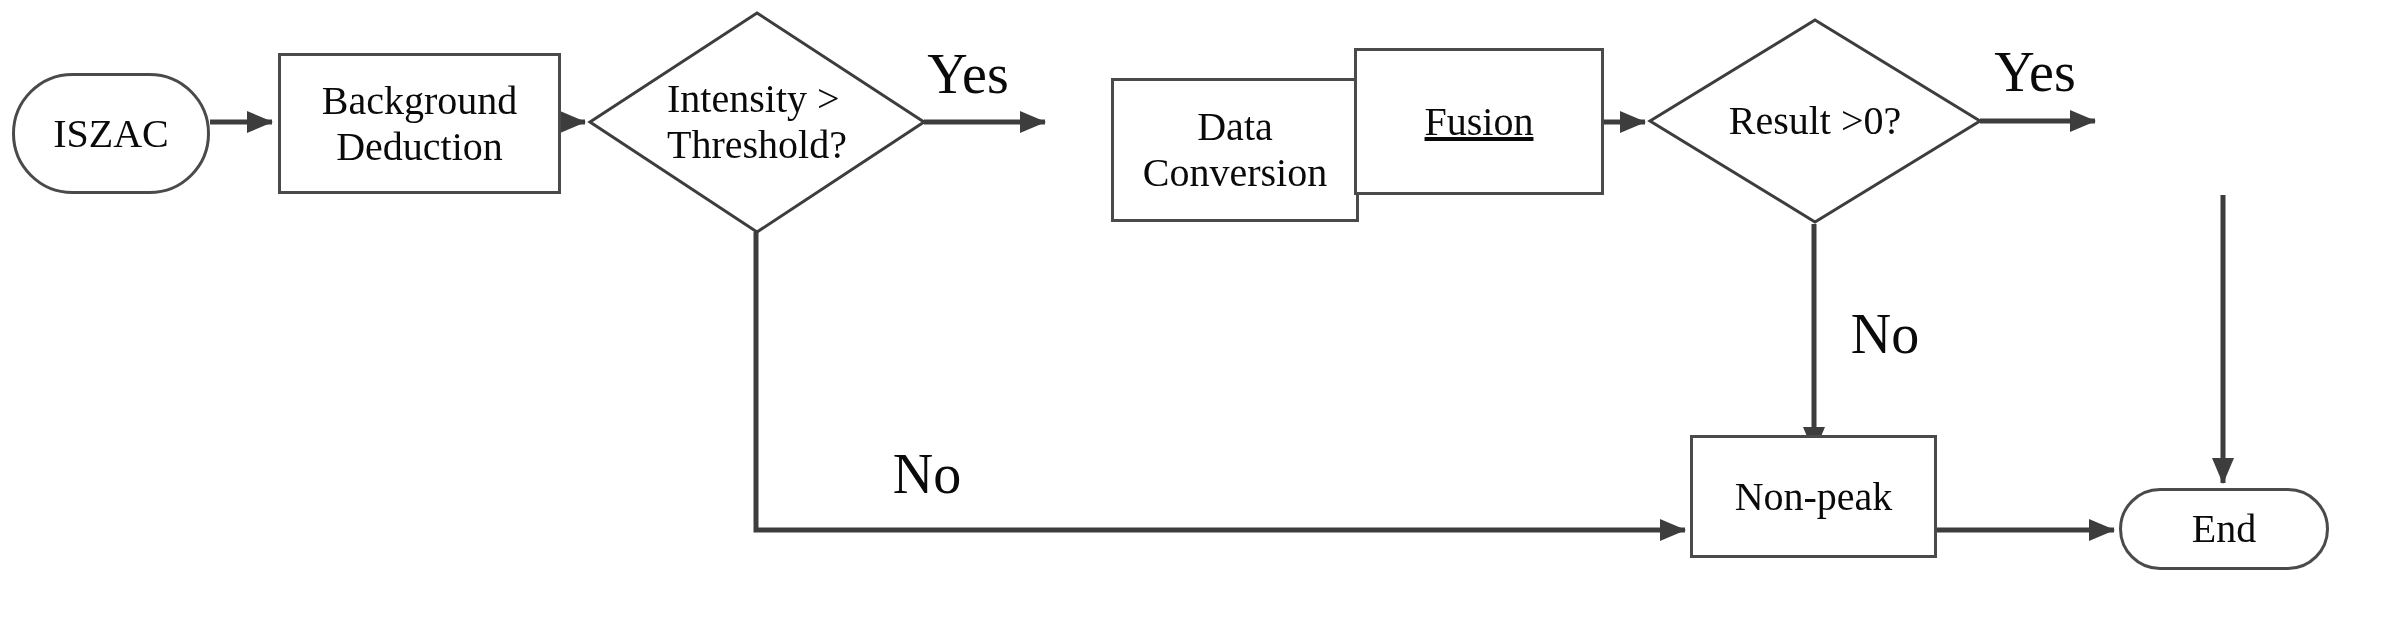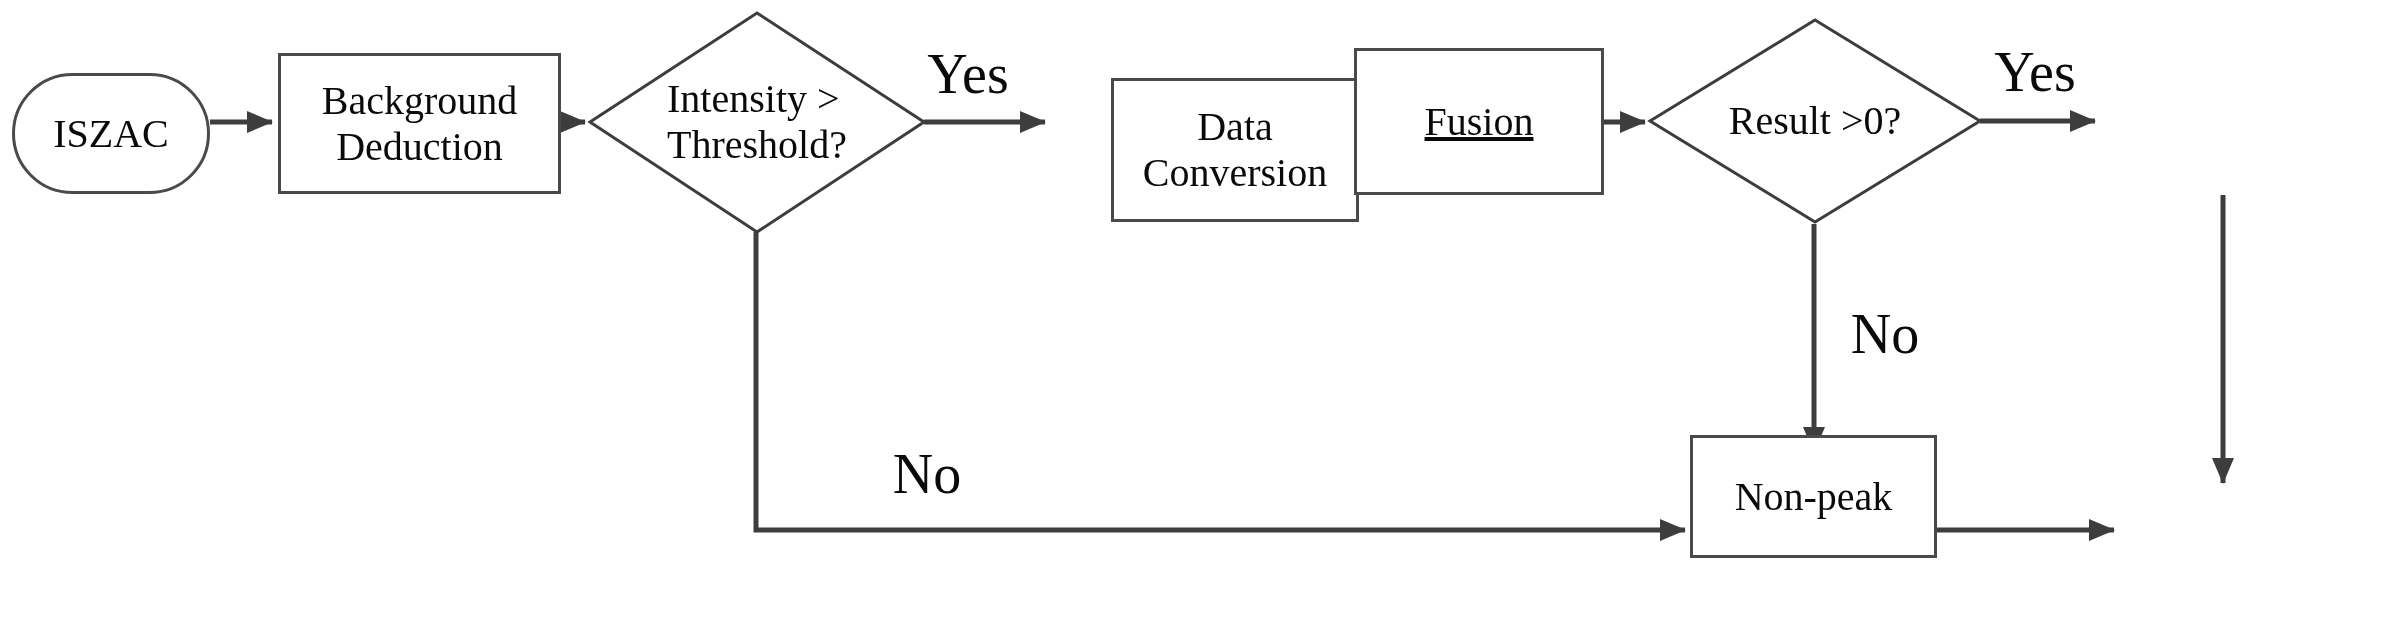--- a/index.html
+++ b/index.html
@@ -91,20 +91,21 @@
 Deduction</div>
 
   <div class="node" style="left:1111px; top:50px; width:248px; height:144px;margin-top:28px;">Data
 Conversion</div>
 
   <div class="node" style="left:1354px; top:48px; width:250px; height:147px;text-decoration:underline;">Fusion</div>
 
 
   <div class="node" style="left:1690px; top:435px; width:247px; height:123px;">Non-peak</div>
 
+  <div class="node stadium" style="left:2119px; top:488px; width:210px; height:82px;">End</div>
 
   <div class="dlabel" style="left:597px; top:58px; width:320px; height:128px;">Intensity &gt;
 Threshold?</div>
 
   <div class="dlabel" style="left:1655px; top:93px; width:320px; height:56px;">Result &gt;0?</div>
 
   <div class="elabel" style="left:898px; top:52px;">Yes</div>
 
   <div class="elabel" style="left:857px; top:452px;">No</div>
 

